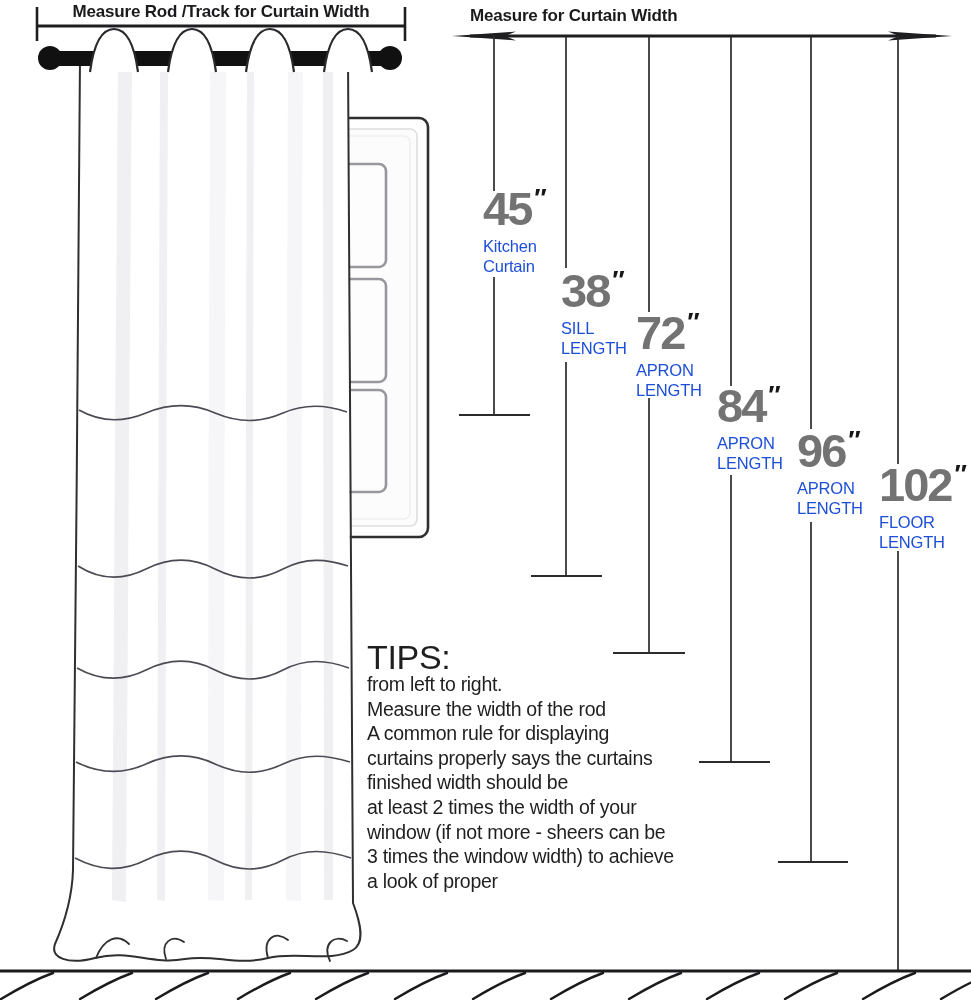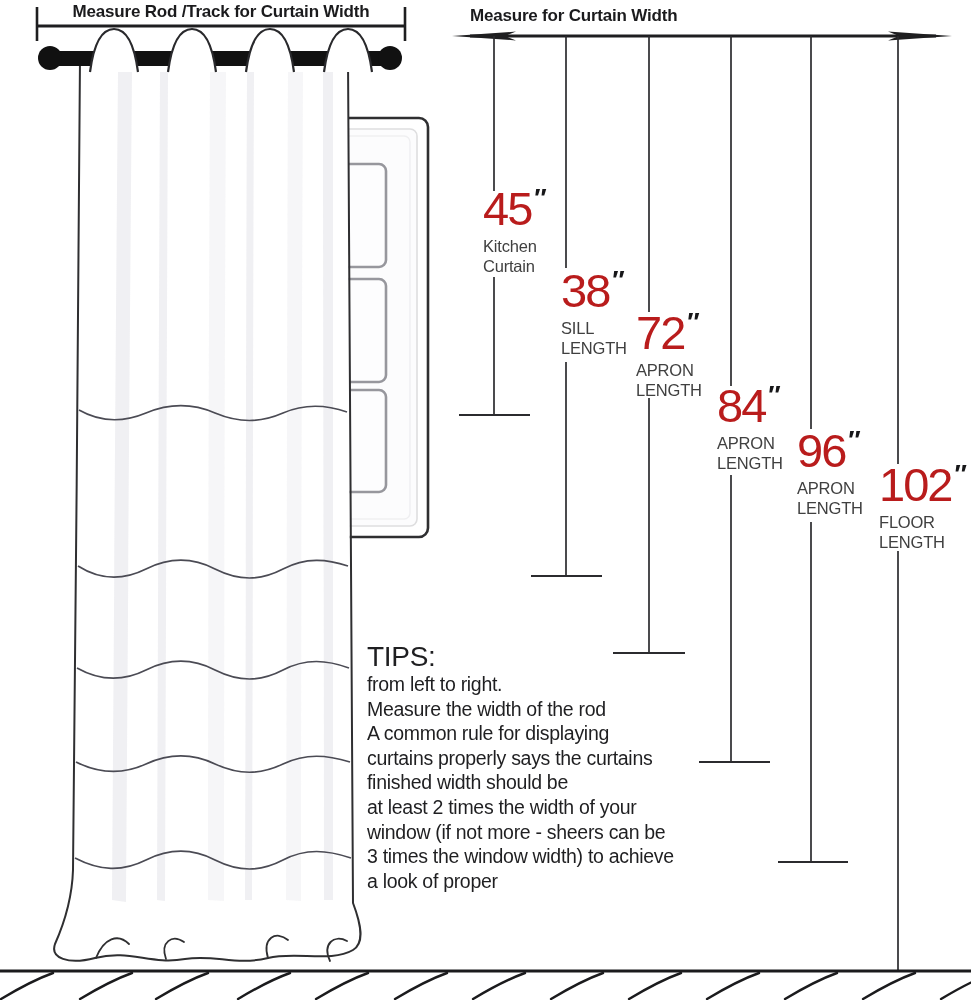--- a/index.html
+++ b/index.html
@@ -11,28 +11,28 @@
     color:#1c1c1e;
   }
   svg.art { position:absolute; left:0; top:0; }
   .txt { position:absolute; white-space:nowrap; }
   .measure-title {
     font-size:17px; font-weight:600; letter-spacing:-0.2px; color:#1b1b1d;
   }
   .len { position:absolute; }
   .len .num { display:flex; align-items:flex-start; line-height:1; }
   .len .num .n {
-    font-size:47px; font-weight:normal; letter-spacing:-2px; color:#b91c1c;text-align:right;
+    font-size:47px; font-weight:bold; letter-spacing:-2px; color:#737373;text-align:right;
   }
   .len .num .in {
     font-size:26px; font-weight:bold; margin-left:3px; line-height:1; color:#171719;
   }
-  .len .sub { margin-top:5px; font-size:16.5px; line-height:19.5px; color:#404040; letter-spacing:-0.2px; }
+  .len .sub { margin-top:5px; font-size:16.5px; line-height:19.5px; color:#1d4ed8; letter-spacing:-0.2px; }
   .tips { position:absolute; left:367px; top:642px; width:330px; color:#1f1f21; }
-  .tips .tips-heading { font-size:28px; line-height:30px; letter-spacing:-0.3px; }
+  .tips .tips-heading { font-size:34px; line-height:30px; letter-spacing:-0.3px; }
   .tips .tips-line { font-size:19.5px; line-height:24.6px; letter-spacing:-0.3px; white-space:nowrap; }
 </style>
 </head>
 <body>
 
 <div class="stage">
 
   <svg class="art" width="971" height="1000" viewBox="0 0 971 1000">
 
     <g>

